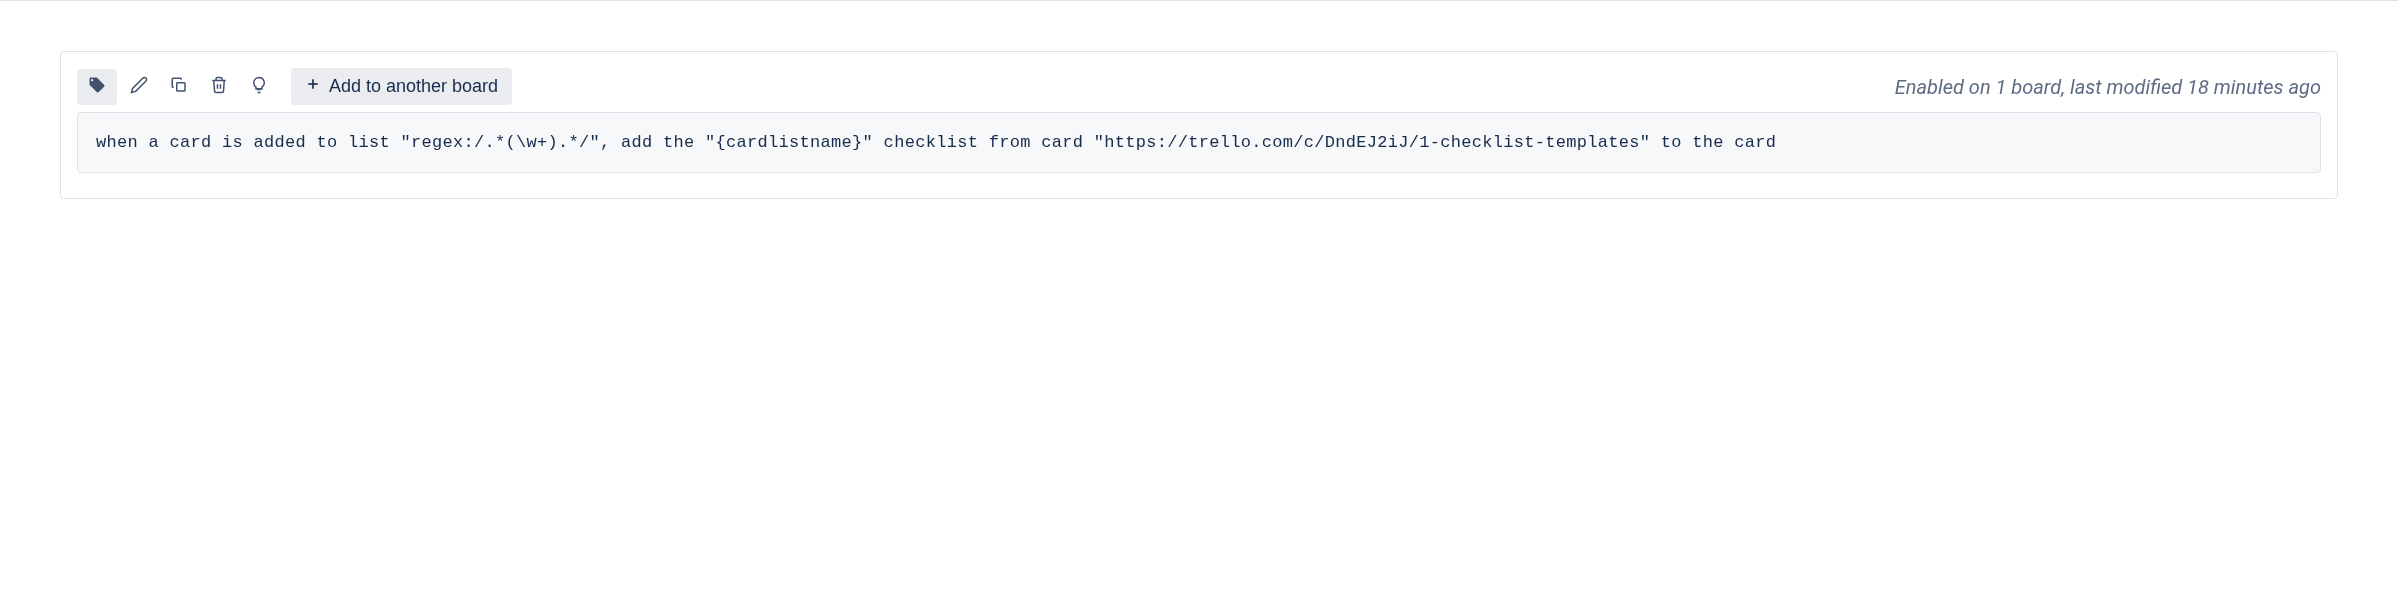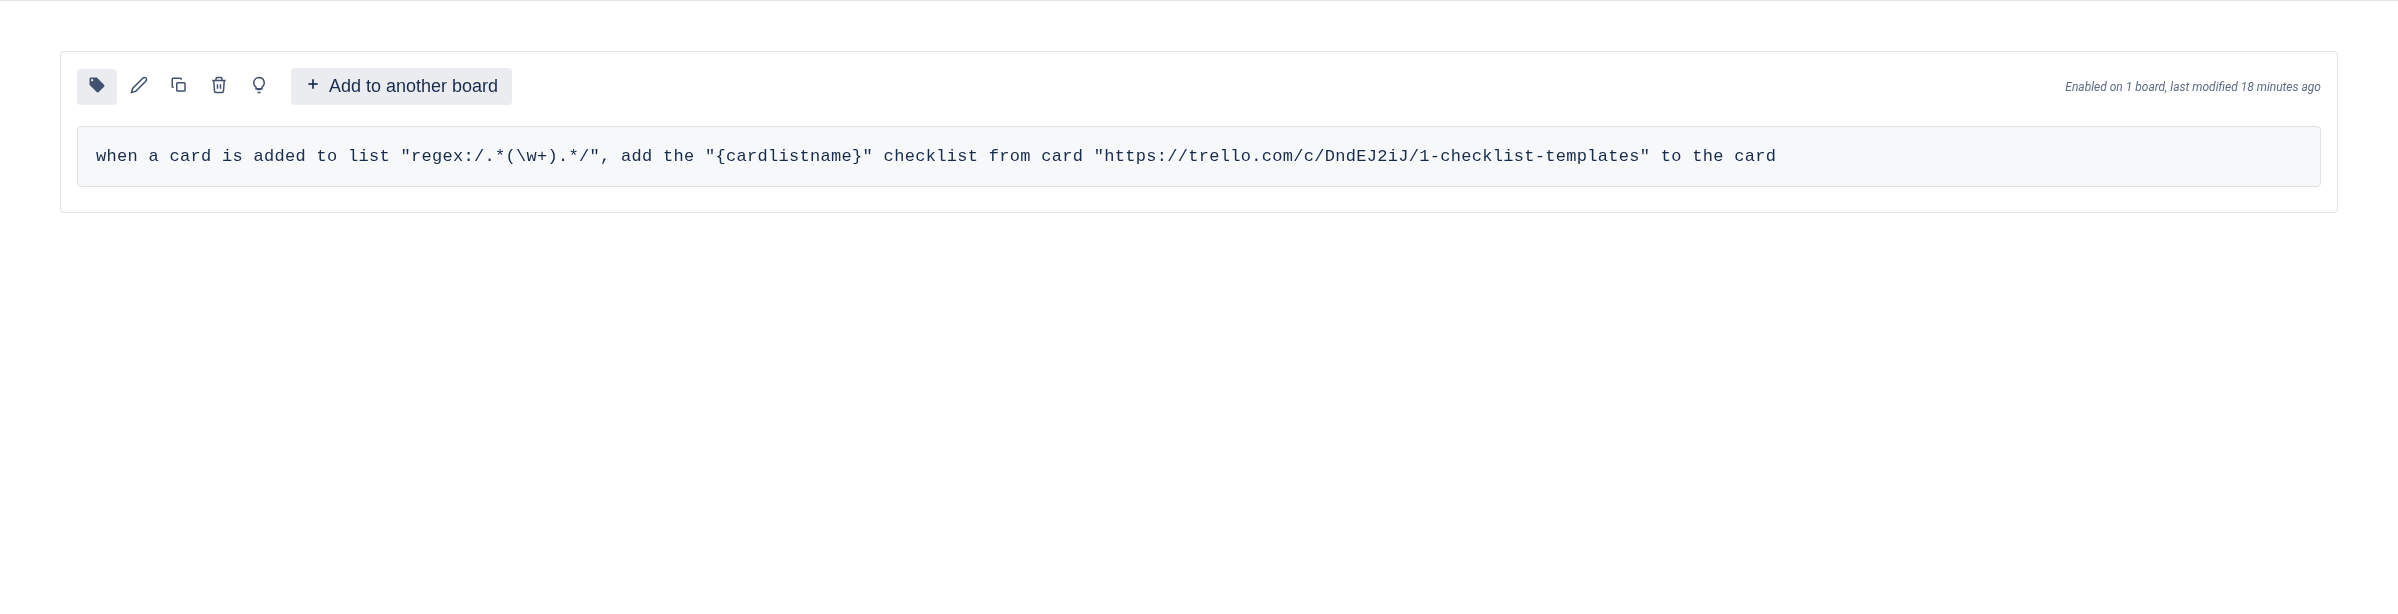--- a/index.html
+++ b/index.html
@@ -18,21 +18,21 @@
       margin: 0 60px;
       border: 1px solid #dfe1e6;
       border-radius: 4px;
       padding: 16px;
       background: #fff;
     }
     .rule-header {
       display: flex;
       align-items: center;
       justify-content: space-between;
-      margin-bottom: 21px;
+      margin-bottom: 7px;
     }
     .rule-actions {
       display: flex;
       align-items: center;
       gap: 4px;
     }
     .icon-button {
       display: inline-flex;
       align-items: center;
       justify-content: center;
@@ -59,21 +59,21 @@
       padding: 8px 14px;
       font-size: 18px;
       color: #172b4d;
       cursor: pointer;
       margin-left: 10px;
     }
     .add-board-btn svg { width: 16px; height: 16px; }
     .status-text {
       font-style: italic;
       color: #5e6c84;
-      font-size: 12px;
+      font-size: 20px;
     }
     .rule-body {
       border: 1px solid #dfe1e6;
       border-radius: 4px;
       background: #f7f8f9;
       padding: 16px 18px;
       font-family: "SFMono-Regular", Consolas, "Liberation Mono", Menlo, monospace;
       font-size: 17px;
       color: #172b4d;
       line-height: 1.6;

